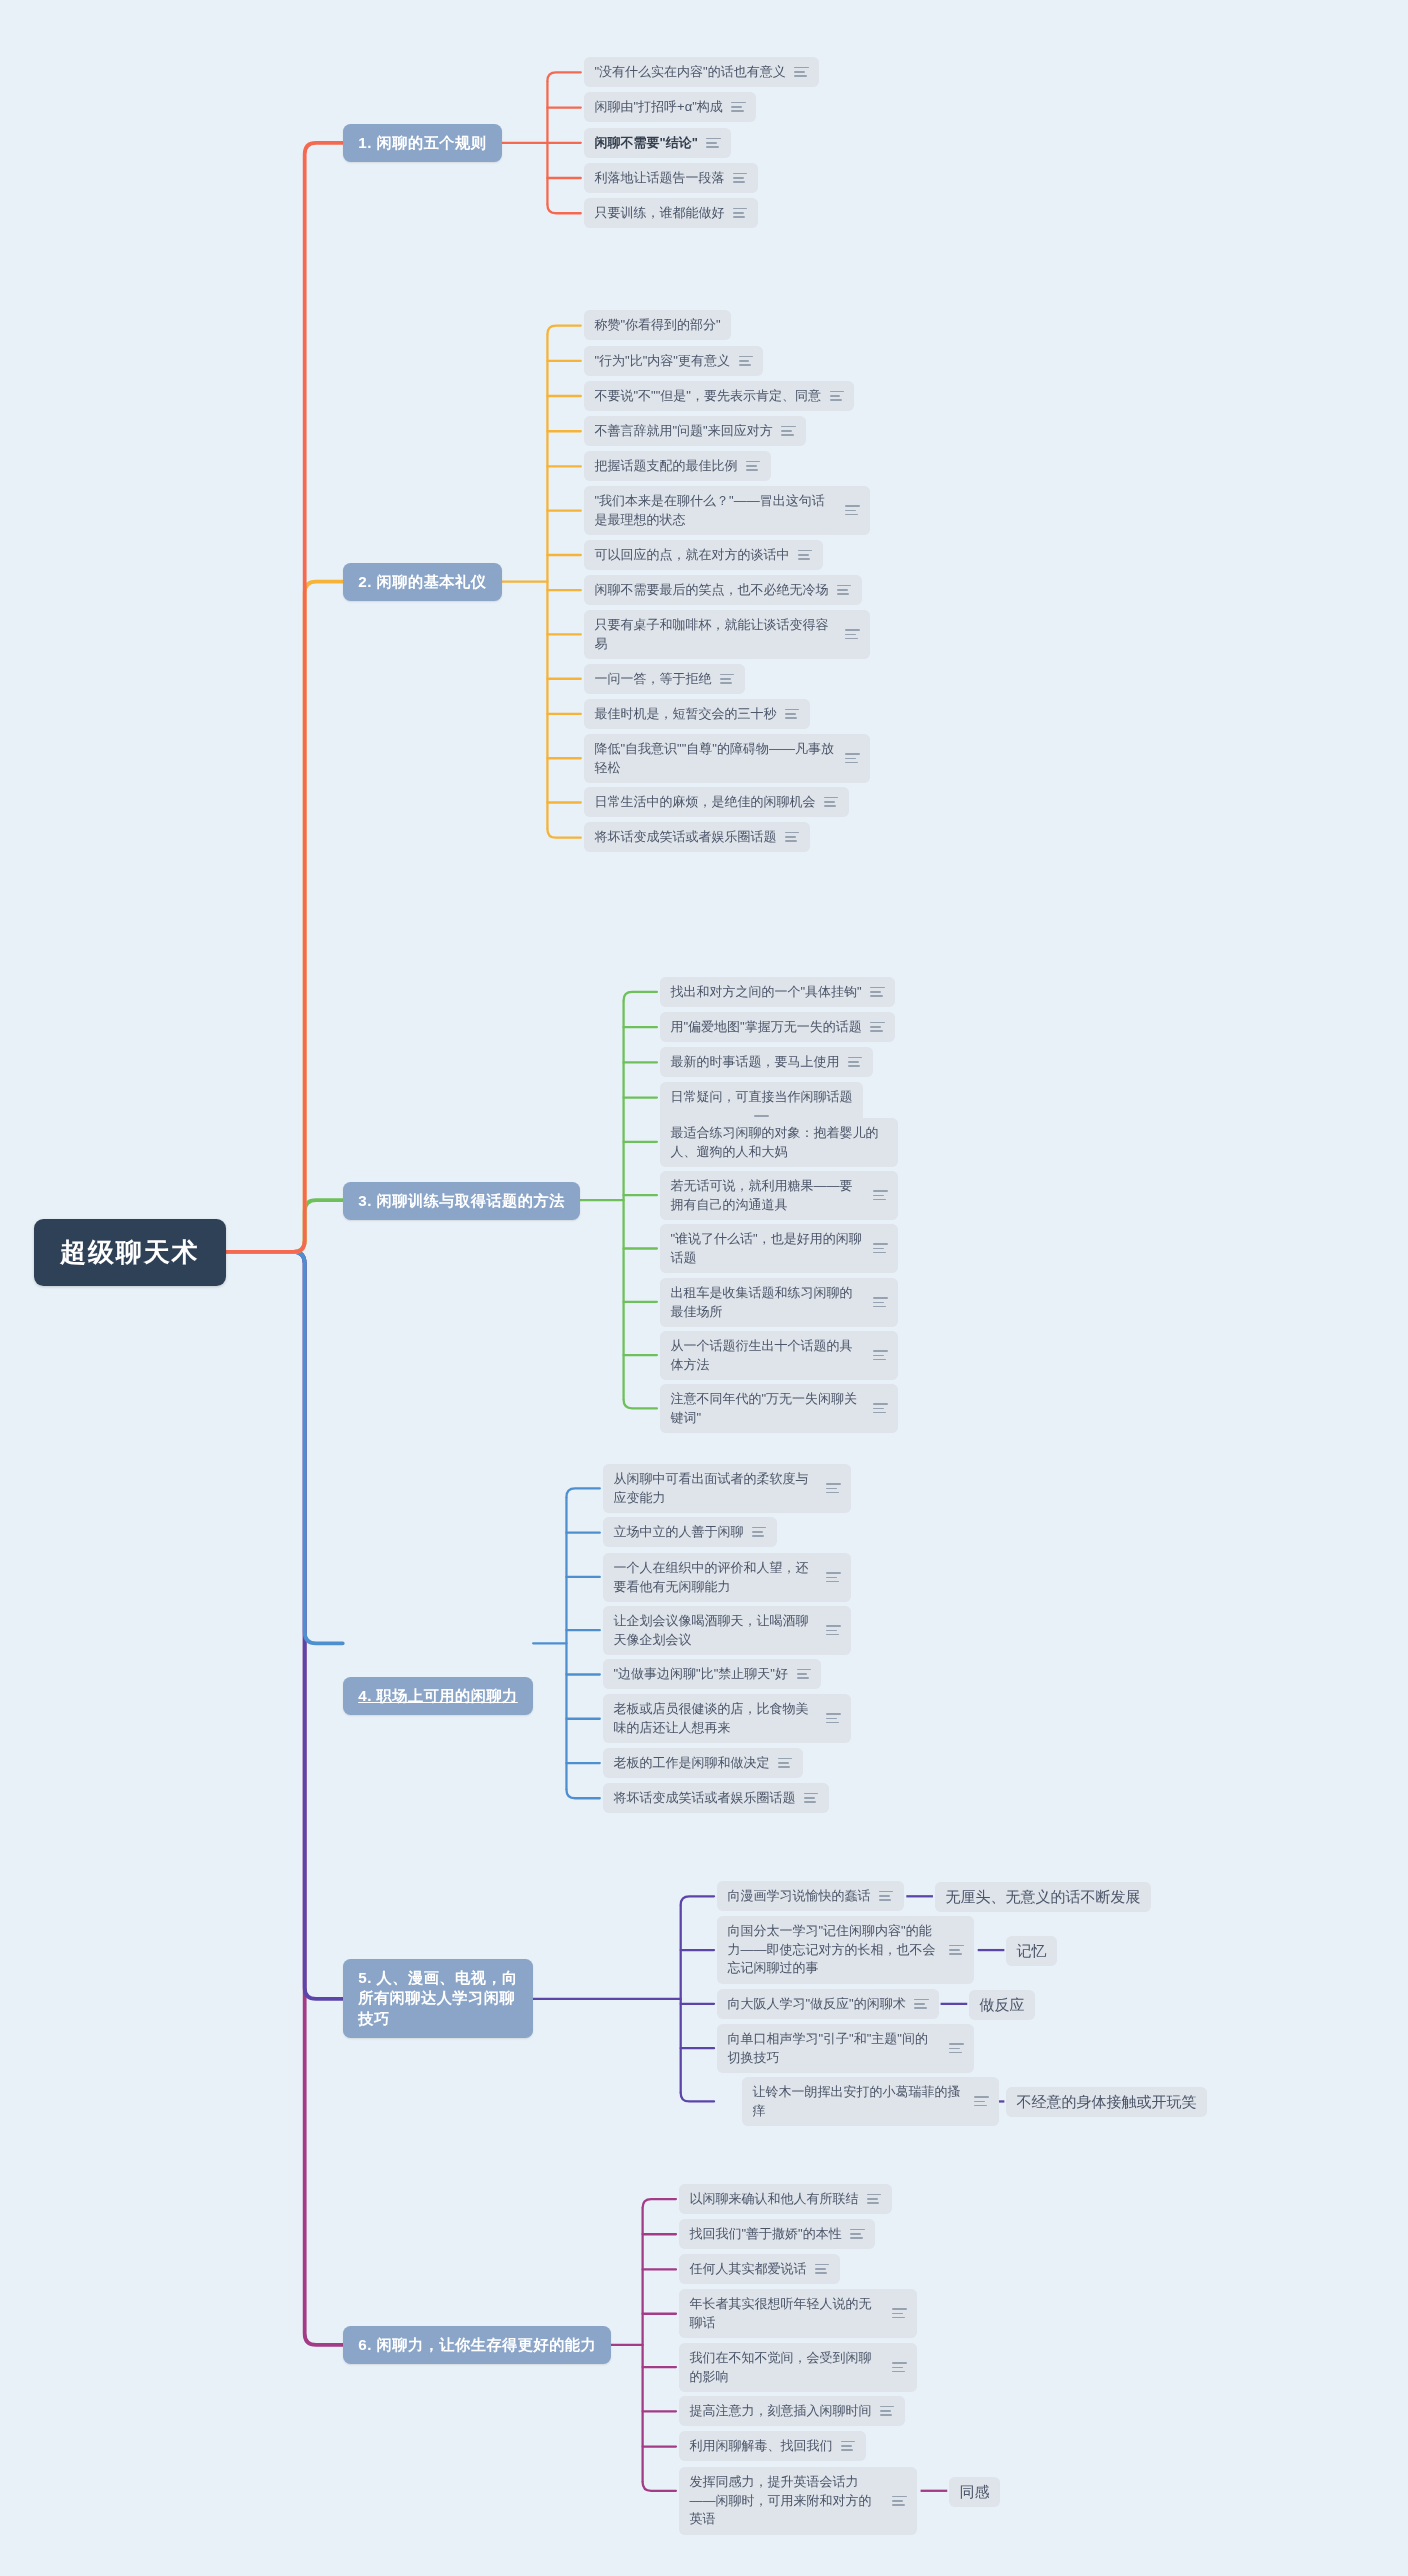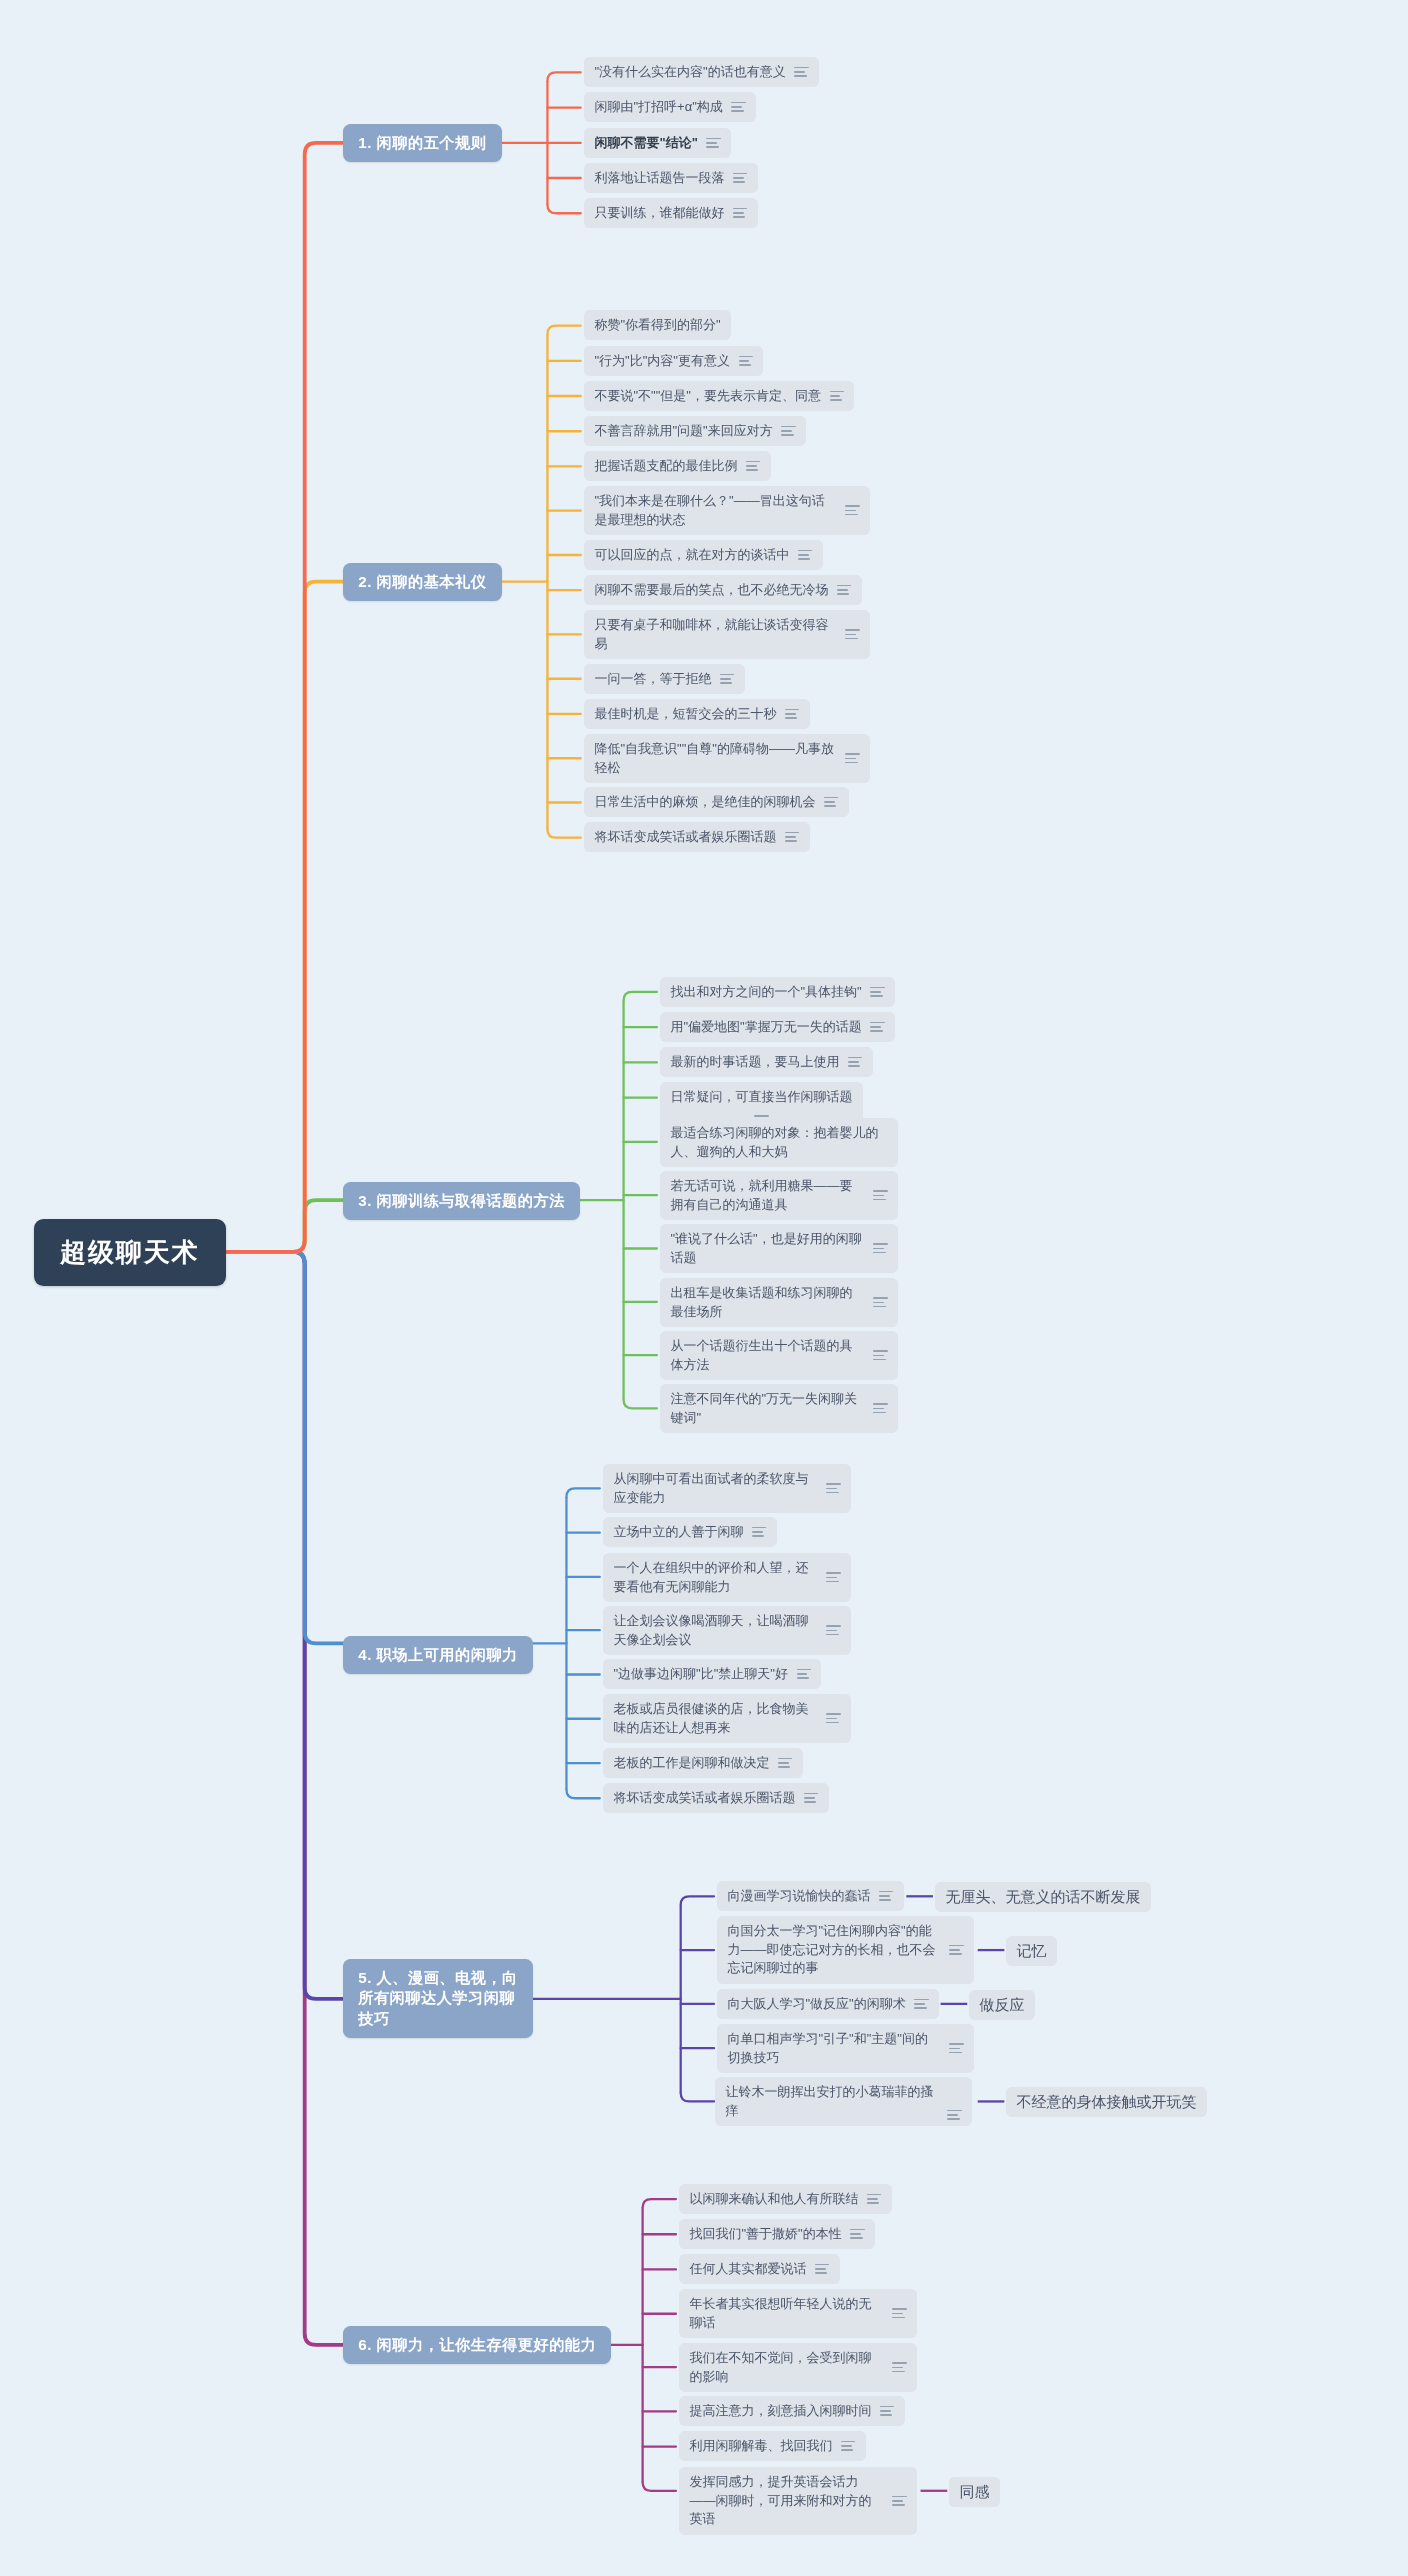--- a/index.html
+++ b/index.html
@@ -424,21 +424,21 @@
         </span>
       </div>
       <div class="leaf node" style="left: 603px; top: 1783px; max-width: 248px;">
         <span class="txt">将坏话变成笑话或者娱乐圈话题</span>
         <span class="memo">
           <i></i>
           <i></i>
           <i></i>
         </span>
       </div>
-      <div class="branch node" style="left: 343px; top: 1636px;">4. 职场上可用的闲聊力</div>
+      <div class="branch node" style="left: 343px; top: 1677px; text-decoration: underline;">4. 职场上可用的闲聊力</div>
       <div class="leaf node" style="left: 717px; top: 1881px; max-width: 257px;">
         <span class="txt">向漫画学习说愉快的蠢话</span>
         <span class="memo">
           <i></i>
           <i></i>
           <i></i>
         </span>
       </div>
       <div class="note node" style="left: 935px; top: 1882px;">无厘头、无意义的话不断发展</div>
       <div class="leaf node" style="left: 717px; top: 1916px; max-width: 257px;">
@@ -460,21 +460,21 @@
       </div>
       <div class="note node" style="left: 969px; top: 1990px;">做反应</div>
       <div class="leaf node" style="left: 717px; top: 2024px; max-width: 257px;">
         <span class="txt">向单口相声学习"引子"和"主题"间的切换技巧</span>
         <span class="memo">
           <i></i>
           <i></i>
           <i></i>
         </span>
       </div>
-      <div class="leaf node" style="left: 715px; top: 2077px; max-width: 257px; align-items: flex-end;">
+      <div class="leaf node" style="left: 742px; top: 2077px; max-width: 257px;">
         <span class="txt">让铃木一朗挥出安打的小葛瑞菲的搔痒</span>
         <span class="memo">
           <i></i>
           <i></i>
           <i></i>
         </span>
       </div>
       <div class="note node" style="left: 1006px; top: 2087px;">不经意的身体接触或开玩笑</div>
       <div class="branch node two-line" style="max-width: 190px; left: 343px; top: 1959px;">5. 人、漫画、电视，向所有闲聊达人学习闲聊技巧</div>
       <div class="leaf node" style="left: 679px; top: 2184px; max-width: 238px;">

